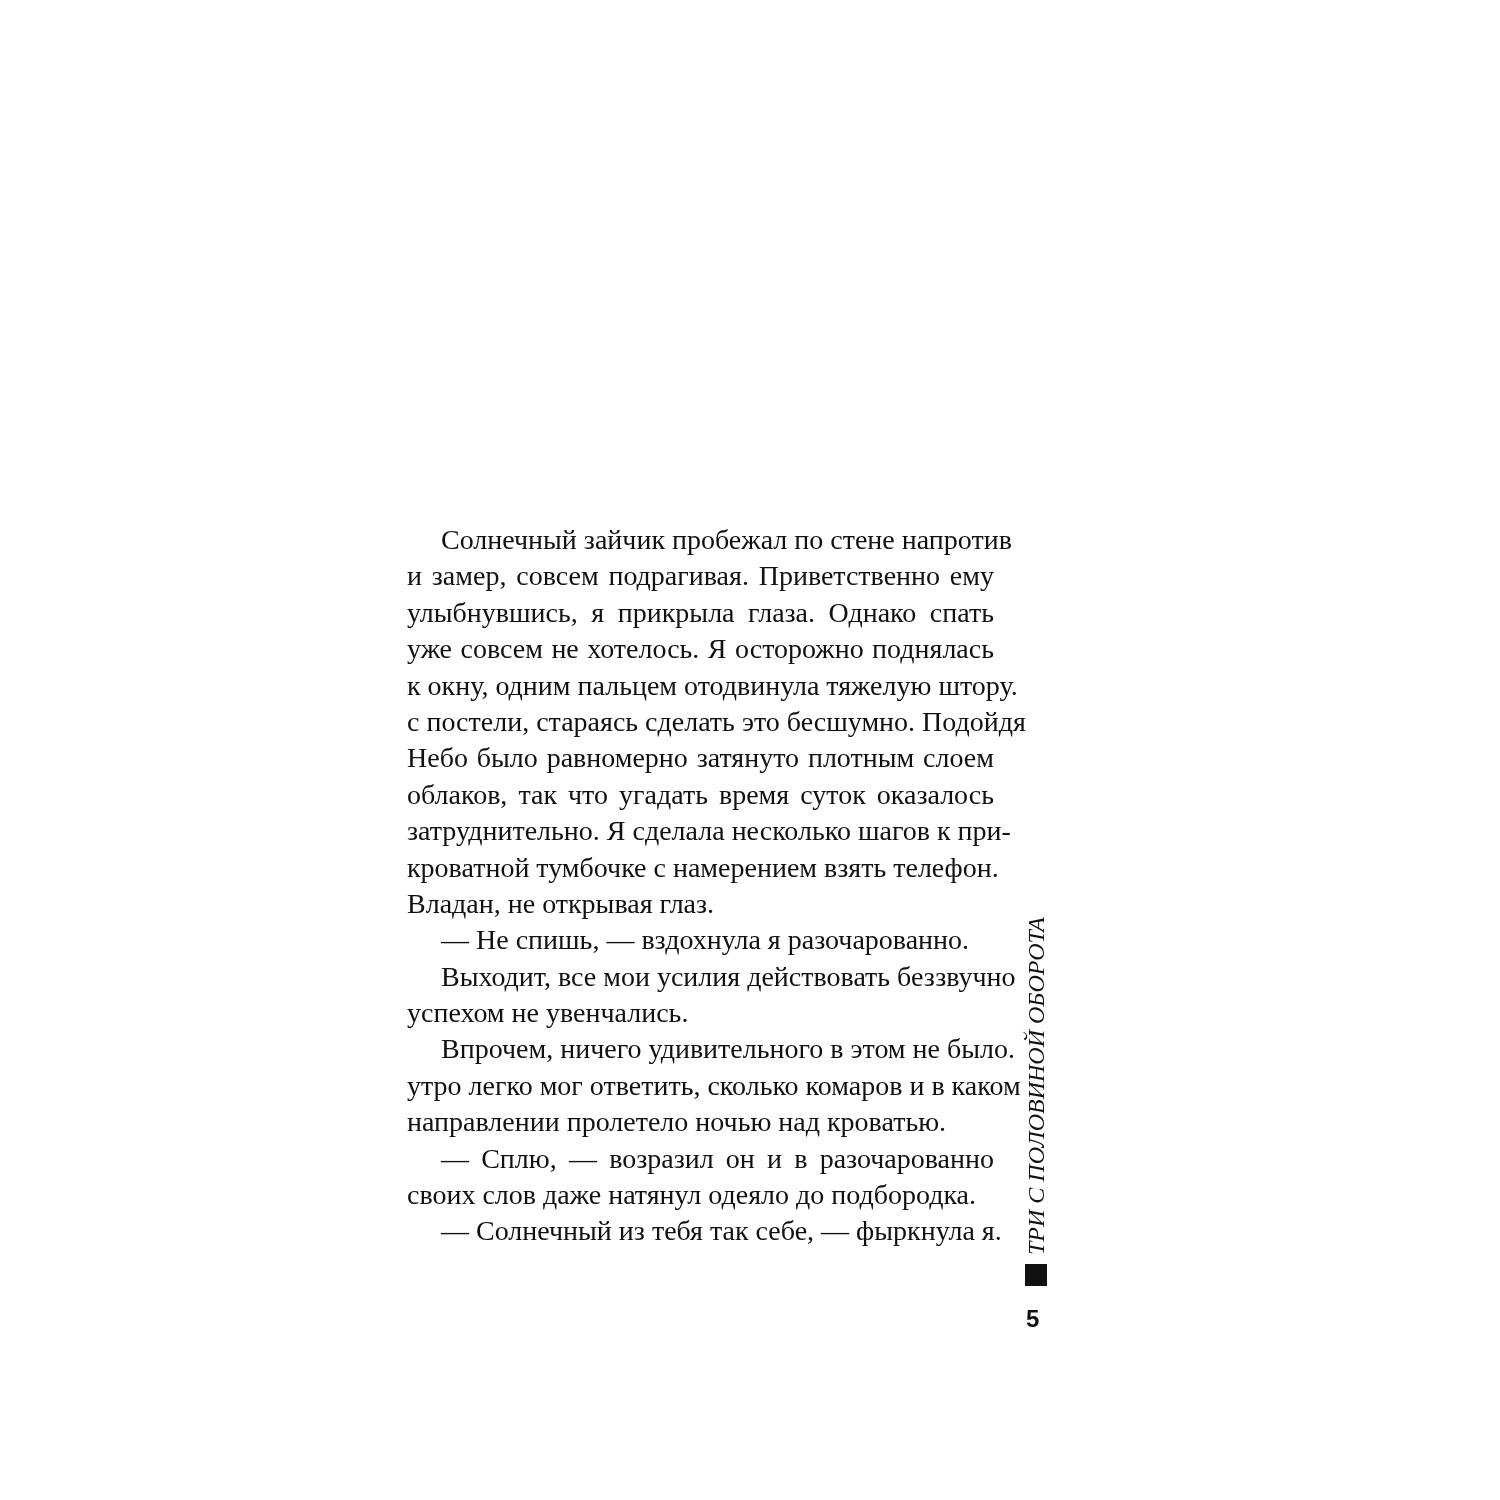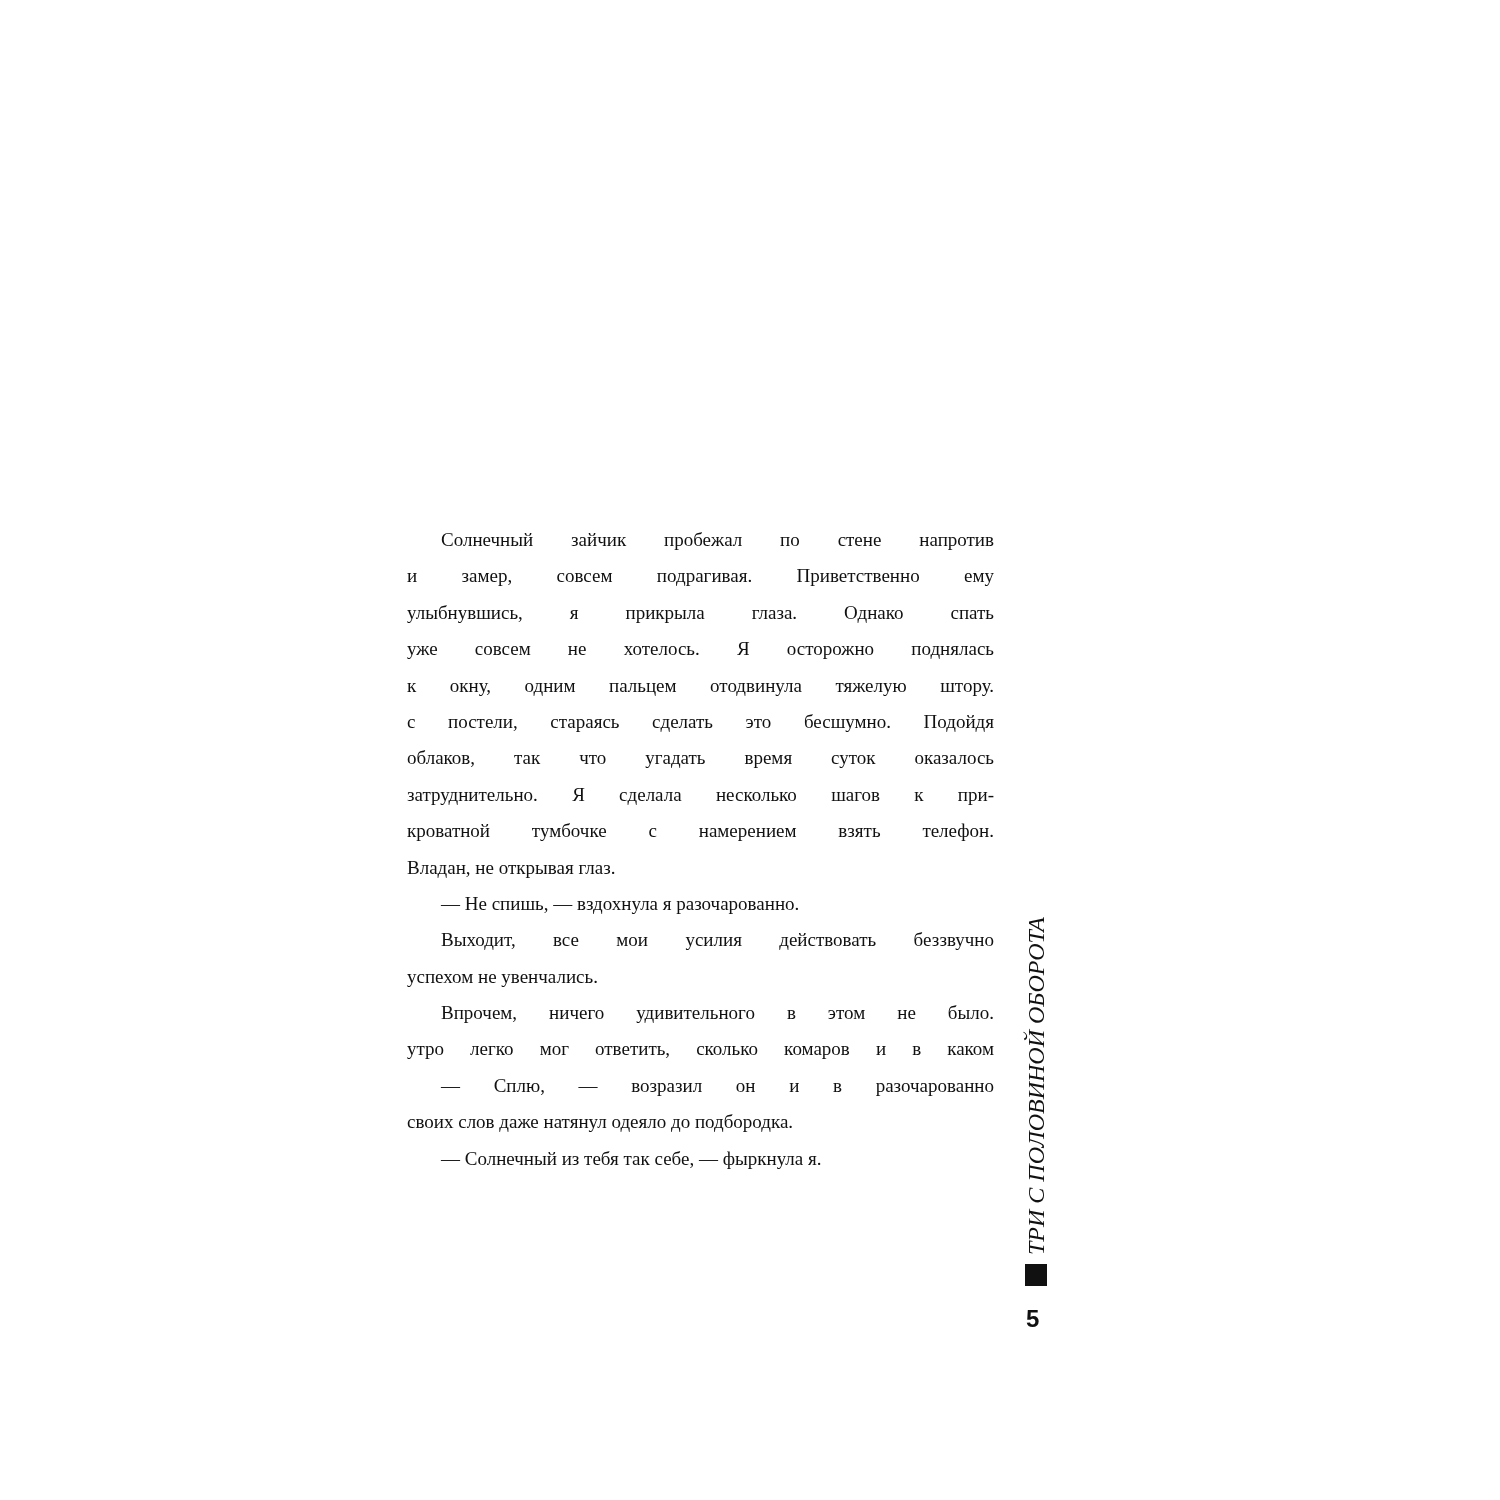--- a/index.html
+++ b/index.html
@@ -1,20 +1,20 @@
 <!DOCTYPE html>
 <html><head>
   <meta charset="utf-8">
   <style>
     html, body { margin:0; padding:0; background:#ffffff; }
     body { width:1500px; height:1500px; position:relative; overflow:hidden; }
     .page-text {
       position:absolute; left:407px; top:522px; width:587px;
       font-family:"Liberation Serif", serif;
-      font-size:19px; color:#111;
+      font-size:28px; color:#111;
     }
     .line {
       height:36.4px; line-height:36.4px;
       white-space:nowrap;
       text-align:justify; text-align-last:justify;
     }
     .line.indent { padding-left:34px; }
     .line.last { text-align-last:left; }
     .running-head {
       position:absolute; left:1021px; top:885px; width:36px; height:370px;
@@ -40,29 +40,31 @@
 </head>
 <body>
 
 <div class="page-text">
   <div class="line indent">Солнечный зайчик пробежал по стене напротив</div>
   <div class="line">и замер, совсем подрагивая. Приветственно ему</div>
   <div class="line">улыбнувшись, я прикрыла глаза. Однако спать</div>
   <div class="line">уже совсем не хотелось. Я осторожно поднялась</div>
   <div class="line">к окну, одним пальцем отодвинула тяжелую штору.</div>
   <div class="line">с постели, стараясь сделать это бесшумно. Подойдя</div>
+  <div class="line">Небо было равномерно затянуто плотным слоем</div>
   <div class="line">облаков, так что угадать время суток оказалось</div>
   <div class="line">затруднительно. Я сделала несколько шагов к при-</div>
   <div class="line">кроватной тумбочке с намерением взять телефон.</div>
   <div class="line last">Владан, не открывая глаз.</div>
   <div class="line indent last">— Не спишь, — вздохнула я разочарованно.</div>
   <div class="line indent">Выходит, все мои усилия действовать беззвучно</div>
   <div class="line last">успехом не увенчались.</div>
   <div class="line indent">Впрочем, ничего удивительного в этом не было.</div>
   <div class="line">утро легко мог ответить, сколько комаров и в каком</div>
+  <div class="line last">направлении пролетело ночью над кроватью.</div>
   <div class="line indent">— Сплю, — возразил он и в разочарованно</div>
   <div class="line last">своих слов даже натянул одеяло до подбородка.</div>
   <div class="line indent last">— Солнечный из тебя так себе, — фыркнула я.</div>
 </div>
 
 <div class="running-head">
   <span>ТРИ С ПОЛОВИНОЙ ОБОРОТА</span>
 </div>
 <div class="marker"></div>
 <div class="page-number">5</div>

